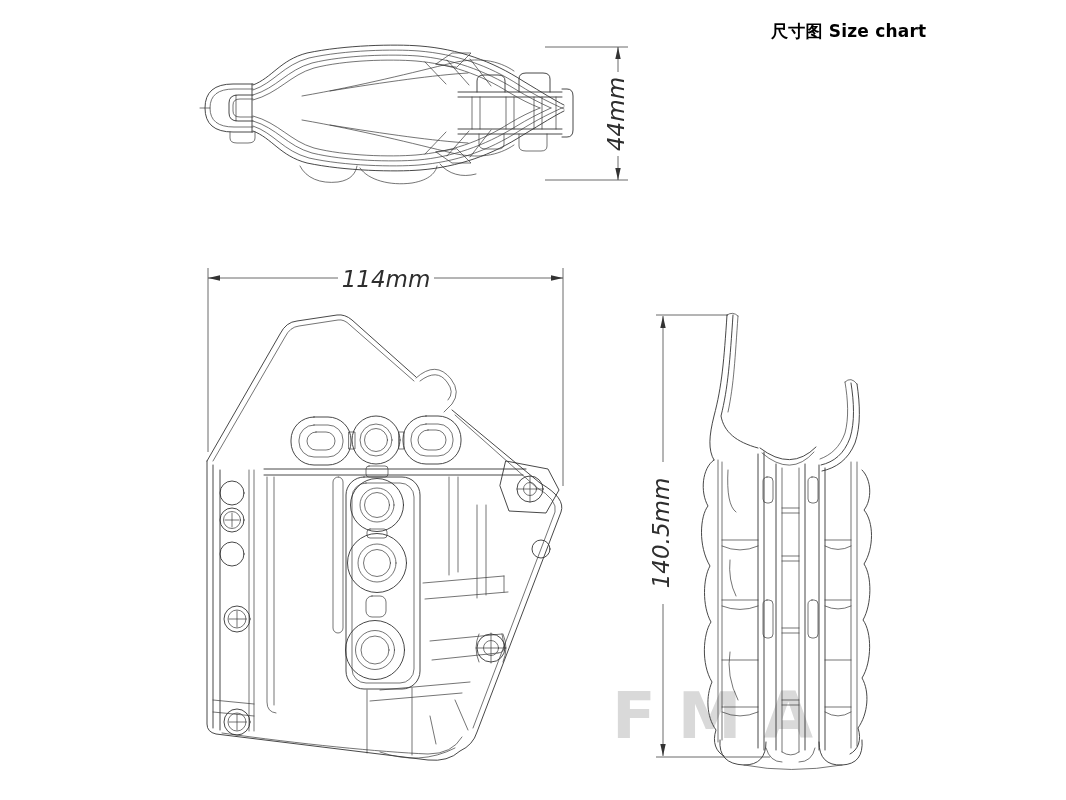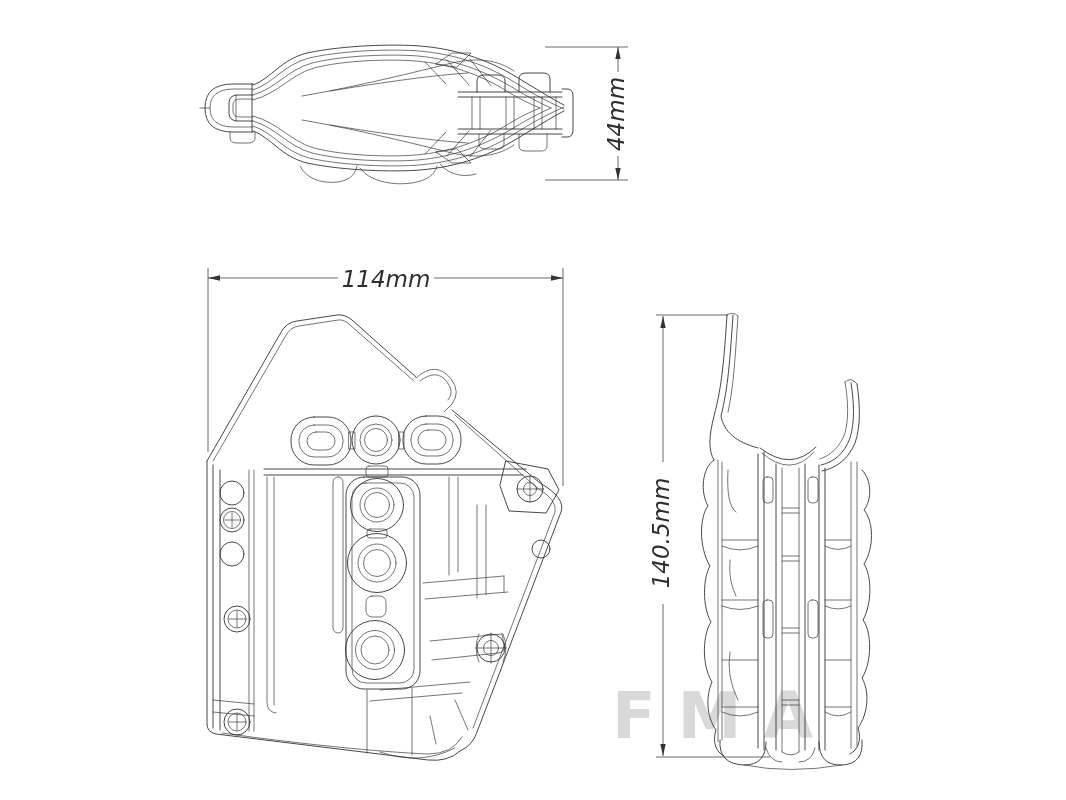--- a/index.html
+++ b/index.html
@@ -14,20 +14,21 @@
   .arr{fill:#333;stroke:none;}
   .mask{fill:#ffffff;stroke:none;}
   .dim{font-family:"DejaVu Sans",sans-serif;font-style:italic;font-size:23px;fill:#2e2e2e;}
   .wm{font-family:"DejaVu Sans",sans-serif;font-weight:700;font-size:64px;letter-spacing:22px;}
 </style>
 </head>
 <body>
 
 <div class="canvas">
 
+  <div class="page-title">尺寸图 Size chart</div>
 
   <svg width="1066" height="800" viewBox="0 0 1066 800">
 
     <g>
       <text class="wm" x="612" y="738" fill="#d9d9d9">FMA</text>
     </g>
 
     <g>
       <g>
         <path class="ln" d="M 253,84 H 233 Q 205,84 205,108 Q 205,132 233,132 H 253"></path>

